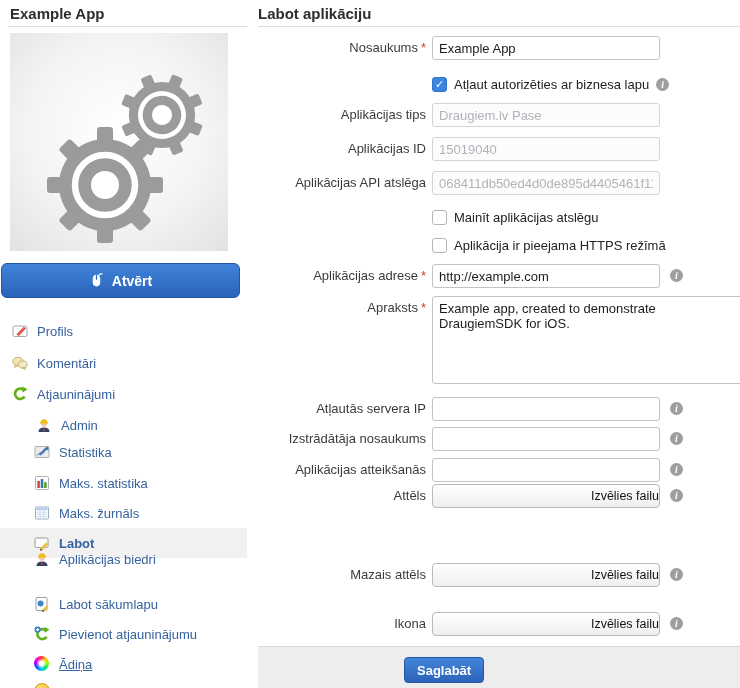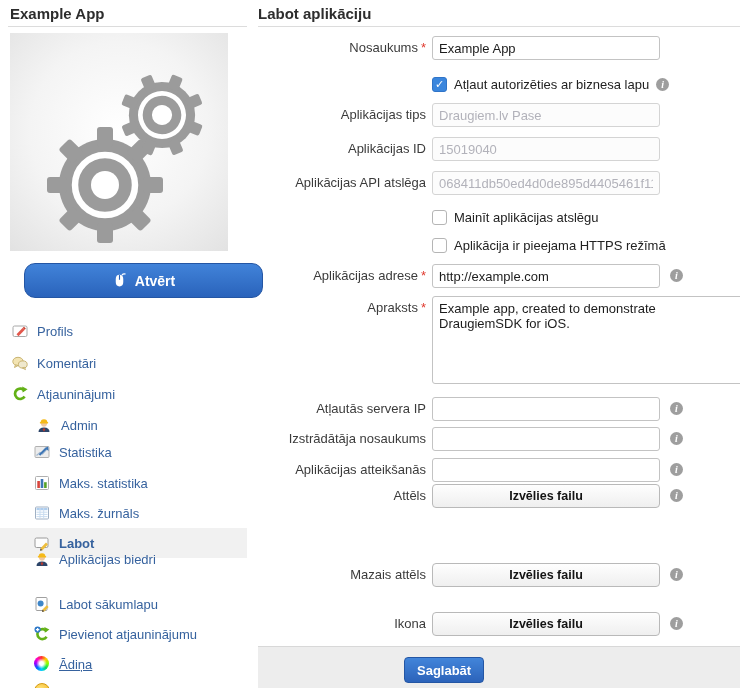--- a/index.html
+++ b/index.html
@@ -6,22 +6,22 @@
   body{position:relative;width:740px;height:688px;overflow:hidden;background:#fff;
        font-family:"Liberation Sans","DejaVu Sans",sans-serif;font-size:13px;color:#222}
   
   .sidebar{position:absolute;left:0;top:0;width:247px;height:688px}
   .ptitle{position:absolute;top:5px;font-weight:bold;font-size:15px;color:#2d2d2d;white-space:nowrap}
   .sidebar .ptitle{left:10px}
   .hr{position:absolute;top:26px;height:1px;background:#dcdcdc}
   .sidebar .hr{left:8px;width:239px}
   .appimg{position:absolute;left:10px;top:33px;width:218px;height:218px;
           background:radial-gradient(circle at 50% 45%, #ffffff 0%, #f4f4f4 55%, #e2e2e2 100%)}
-  .openbtn{position:absolute;left:24px;top:263px;width:239px;height:35px;box-sizing:border-box;
-           background:linear-gradient(#4183d9,#2a63bb);border:1px solid #2456a4;border-radius:11px;
+  .openbtn{position:absolute;left:1px;top:263px;width:239px;height:35px;box-sizing:border-box;
+           background:linear-gradient(#4183d9,#2a63bb);border:1px solid #2456a4;border-radius:6px;
            color:#fff;font-weight:bold;font-size:14px;display:flex;align-items:center;justify-content:center;gap:8px;cursor:pointer}
   .mrow{position:absolute;left:0;width:247px;height:30px;display:flex;align-items:center;
         color:#36629e;font-size:13px;cursor:pointer;white-space:nowrap}
   .mrow .micon{width:16px;height:16px;margin-right:9px;flex:0 0 16px;display:inline-block}
   .mrow.lvl0 .micon{margin-left:12px}
   .mrow.lvl1 .micon{margin-left:34px}
   .mrow.active{background:#f1f1f1;font-weight:bold}
   .skinwheel{width:15px;height:15px;border-radius:50%;display:inline-block;
      background:radial-gradient(circle,#fff 0 18%,rgba(255,255,255,0) 50%),
      conic-gradient(#f33,#fc0,#8f0,#0d6,#0cf,#06f,#90f,#f0c,#f33)}
@@ -44,21 +44,21 @@
   .info{position:absolute;left:412px;top:5px;width:13px;height:13px;border-radius:50%;background:#9e9e9e;
         color:#fff;text-align:center;font:italic bold 10px/13px "Liberation Serif","DejaVu Serif",serif;cursor:pointer}
   .info.inline{position:static;flex:0 0 13px;line-height:13px}
   .cbrow{position:absolute;left:174px;display:flex;align-items:center;gap:7px;height:16px;width:308px}
   .cb{width:15px;height:15px;box-sizing:border-box;border:1px solid #b5b5b5;border-radius:3px;background:#fff;
       cursor:pointer;text-align:center;font:bold 11px/13px "DejaVu Sans",sans-serif;color:#fff;flex:0 0 15px}
   .cb.checked{background:#3a86dd;border-color:#2f74c8}
   .cblabel{color:#222;white-space:nowrap}
   .filebtn{position:absolute;left:174px;top:0;width:228px;height:24px;box-sizing:border-box;
            border:1px solid #b9b9b9;border-radius:4px;background:linear-gradient(#fefefe,#efefef);
-           font-weight:bold;font-size:12.5px;color:#141414;text-align:center;line-height:22px;cursor:pointer}
+           font-weight:normal;font-size:12.5px;color:#141414;text-align:right;line-height:22px;cursor:pointer}
   .footer{position:absolute;left:0;top:646px;width:482px;height:42px;background:#ededed;border-top:1px solid #d8d8d8;box-sizing:border-box}
   .savebtn{position:absolute;left:146px;top:10px;height:26px;padding:1px 12px;
            background:linear-gradient(#4285da,#2c63ba);border:1px solid #2456a4;border-radius:4px;
            color:#fff;font-weight:bold;font-size:13px;font-family:inherit;cursor:pointer}
 </style>
 </head>
 <body>
 
 <div class="sidebar">
   <div class="ptitle">Example App</div>

